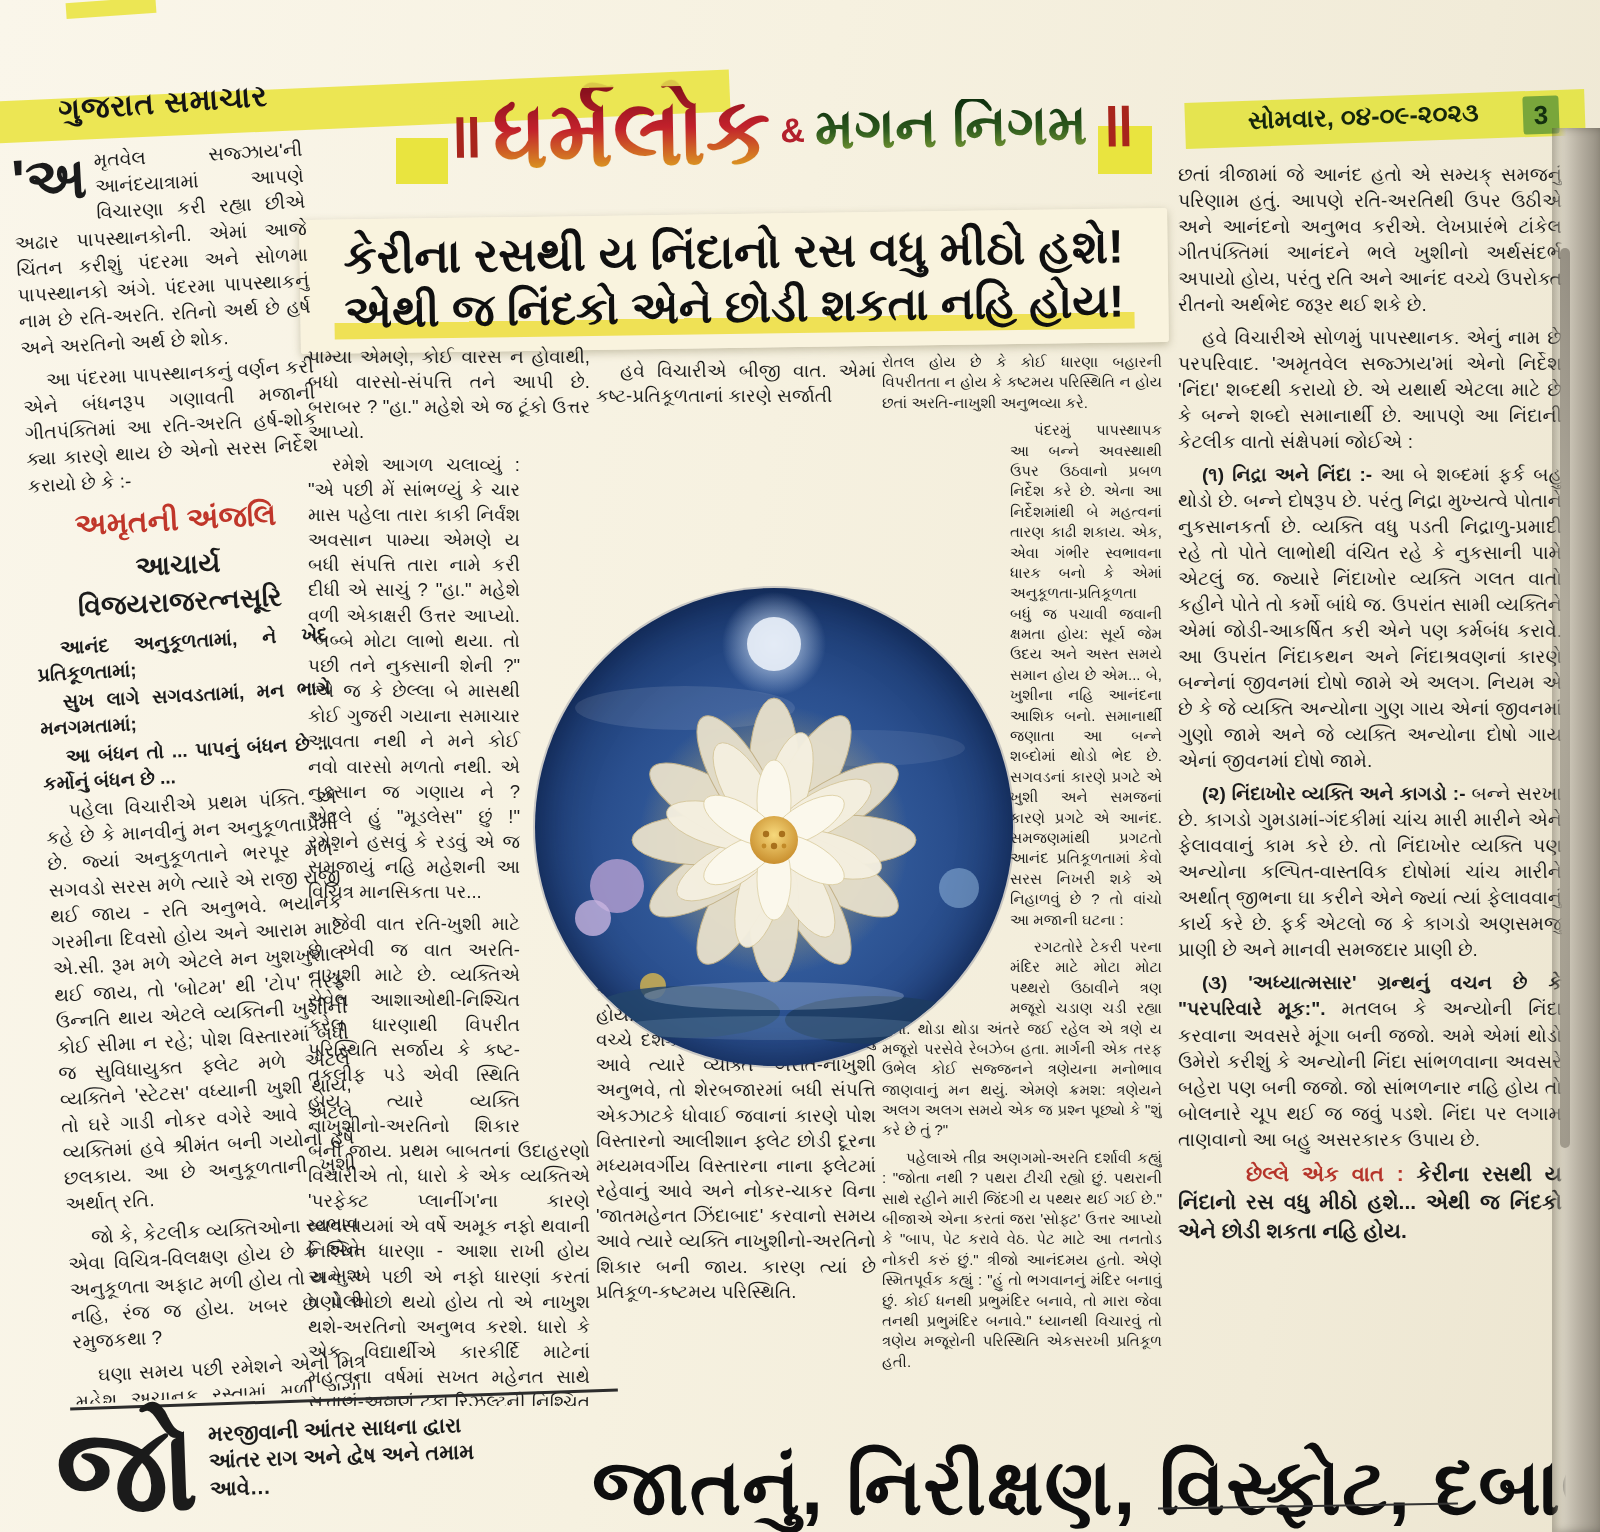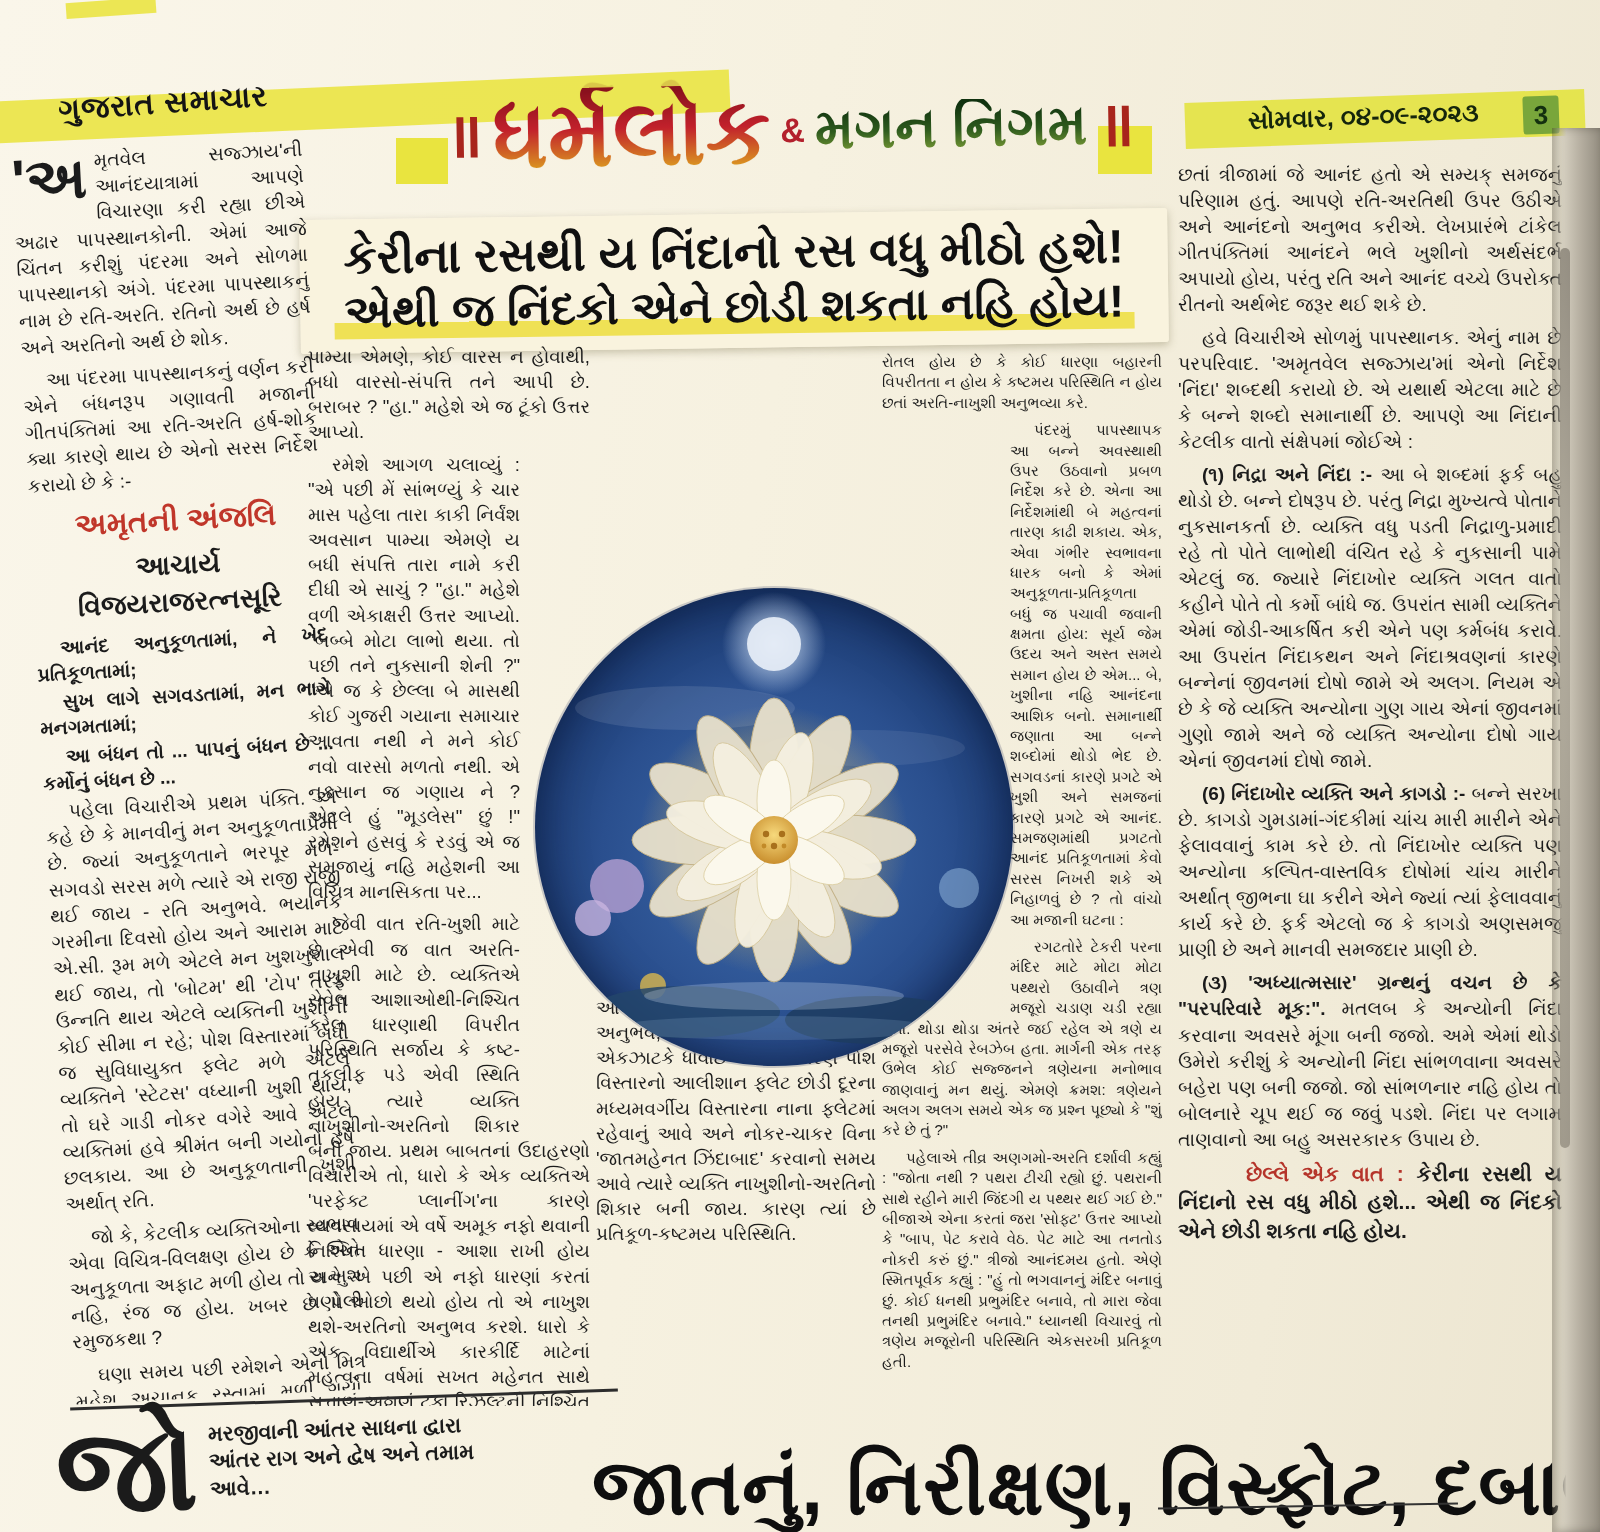--- a/index.html
+++ b/index.html
@@ -124,41 +124,42 @@
   </div>
 
   <div class="col" id="col2">
     <p class="noind">પામ્યા એમણે, કોઈ વારસ ન હોવાથી, બધો વારસો-સંપત્તિ તને આપી છે. બરાબર ? "હા." મહેશે એ જ ટૂંકો ઉત્તર આપ્યો.</p>
     <div class="float-r"></div>
     <p>રમેશે આગળ ચલાવ્યું : "એ પછી મેં સાંભળ્યું કે ચાર માસ પહેલા તારા કાકી નિર્વંશ અવસાન પામ્યા એમણે ય બધી સંપત્તિ તારા નામે કરી દીધી એ સાચું ? "હા." મહેશે વળી એકાક્ષરી ઉત્તર આપ્યો. "બબ્બે મોટા લાભો થયા. તો પછી તને નુક્સાની શેની ?" "એ જ કે છેલ્લા બે માસથી કોઈ ગુજરી ગયાના સમાચાર આવતા નથી ને મને કોઈ નવો વારસો મળતો નથી. એ નુક્સાન જ ગણાય ને ? એટલે હું "મૂડલેસ" છું !" રમેશને હસવું કે રડવું એ જ સમજાયું નહિ મહેશની આ વિચિત્ર માનસિકતા પર...</p>
     <p>જેવી વાત રતિ-ખુશી માટે છે એવી જ વાત અરતિ-નાખુશી માટે છે. વ્યક્તિએ સેવેલ આશાઓથી-નિશ્ચિત કરેલ ધારણાથી વિપરીત પરિસ્થિતિ સર્જાય કે કષ્ટ-તકલીફ પડે એવી સ્થિતિ હોય ત્યારે વ્યક્તિ નાખુશીનો-અરતિનો શિકાર બની જાય. પ્રથમ બાબતનાં ઉદાહરણો વિચારીએ તો, ધારો કે એક વ્યક્તિએ 'પરફેક્ટ પ્લાનીંગ'ના કારણે વ્યવસાયમાં એ વર્ષે અમૂક નફો થવાની નિશ્ચિત ધારણા - આશા રાખી હોય અને એ પછી એ નફો ધારણાં કરતાં ઘણો ઓછો થયો હોય તો એ નાખુશ થશે-અરતિનો અનુભવ કરશે. ધારો કે એક વિદ્યાર્થીએ કારકીર્દિ માટેનાં મહત્વના વર્ષમાં સખત મહેનત સાથે સત્તાણું-અઠ્ઠાણું ટકા રિઝલ્ટની નિશ્ચિત ધારણા-આશા રાખી હોય અને પરિણામ આવે ત્યારે છ્યાશી-સત્યાશી ટકા હોય તો એ નાખુશીનો-અરતિનો શિકાર બની જશે. આ બન્ને ઉદાહરણો પર વિચાર કરીએ તો, ઓછો નફો યા સત્યાશી ટકાનું રિઝલ્ટ એ હકીકતમાં ખરાબ પરિસ્થિતિ નથી. એ ઓછપ છે એ નફામાં છે. એથી ત્યાં નુકસાનનું નામ-</p>
   </div>
 
   <div class="col" id="col3">
+    <p>હવે વિચારીએ બીજી વાત. એમાં કષ્ટ-પ્રતિકૂળતાનાં કારણે સર્જાતી</p>
     <div class="spacer-circle"></div>
     <p class="noind">પ્રતિકૂળતાનો નિર્દેશ છે. ધારો કે ભરઉનાળે બપોરે ક્યાંક જવાનું હોય અને ટેક્સીવાળો - રીક્ષાવાળો નજીકનાં અંતરના કારણે ત્યાં આવવા તૈયાર ન હોય. આ સ્થિતિમાં ભયાનક ગરમી વચ્ચે દશેક મિનિટ ચાલીને જ જવાનું આવે ત્યારે વ્યક્તિ અરતિ-નાખુશી અનુભવે, તો શેરબજારમાં બધી સંપત્તિ એકઝાટકે ધોવાઈ જવાનાં કારણે પોશ વિસ્તારનો આલીશાન ફ્લેટ છોડી દૂરના મધ્યમવર્ગીય વિસ્તારના નાના ફ્લેટમાં રહેવાનું આવે અને નોકર-ચાકર વિના 'જાતમહેનત ઝિંદાબાદ' કરવાનો સમય આવે ત્યારે વ્યક્તિ નાખુશીનો-અરતિનો શિકાર બની જાય. કારણ ત્યાં છે પ્રતિકૂળ-કષ્ટમય પરિસ્થિતિ.</p>
 
   </div>
 
   <div class="col" id="col4">
     <p class="noind">રોતલ હોય છે કે કોઈ ધારણા બહારની વિપરીતતા ન હોય કે કષ્ટમય પરિસ્થિતિ ન હોય છતાં અરતિ-નાખુશી અનુભવ્યા કરે.</p>
     <div class="float-l"></div>
     <p>પંદરમું પાપસ્થાપક આ બન્ને અવસ્થાથી ઉપર ઉઠવાનો પ્રબળ નિર્દેશ કરે છે. એના આ નિર્દેશમાંથી બે મહત્વનાં તારણ કાઢી શકાય. એક, એવા ગંભીર સ્વભાવના ધારક બનો કે એમાં અનુકૂળતા-પ્રતિકૂળતા બધું જ પચાવી જવાની ક્ષમતા હોય: સૂર્ય જેમ ઉદય અને અસ્ત સમયે સમાન હોય છે એમ... બે, ખુશીના નહિ આનંદના આશિક બનો. સમાનાર્થી જણાતા આ બન્ને શબ્દોમાં થોડો ભેદ છે. સગવડનાં કારણે પ્રગટે એ ખુશી અને સમજનાં કારણે પ્રગટે એ આનંદ. સમજણમાંથી પ્રગટતો આનંદ પ્રતિકૂળતામાં કેવો સરસ નિખરી શકે એ નિહાળવું છે ? તો વાંચો આ મજાની ઘટના :</p>
     <p>રગટતોરે ટેકરી પરના મંદિર માટે મોટા મોટા પથ્થરો ઉઠાવીને ત્રણ મજૂરો ચડાણ ચડી રહ્યા હતા. થોડા થોડા અંતરે જઈ રહેલ એ ત્રણે ય મજૂરો પરસેવે રેબઝેબ હતા. માર્ગની એક તરફ ઉભેલ કોઈ સજ્જનને ત્રણેયના મનોભાવ જાણવાનું મન થયું. એમણે ક્રમશ: ત્રણેયને અલગ અલગ સમયે એક જ પ્રશ્ન પૂછ્યો કે "શું કરે છે તું ?"</p>
     <p>પહેલાએ તીવ્ર અણગમો-અરતિ દર્શાવી કહ્યું : "જોતા નથી ? પથરા ટીચી રહ્યો છું. પથરાની સાથે રહીને મારી જિંદગી ય પથ્થર થઈ ગઈ છે." બીજાએ એના કરતાં જરા 'સોફ્ટ' ઉત્તર આપ્યો કે "બાપ, પેટ કરાવે વેઠ. પેટ માટે આ તનતોડ નોકરી કરું છું." ત્રીજો આનંદમય હતો. એણે સ્મિતપૂર્વક કહ્યું : "હું તો ભગવાનનું મંદિર બનાવું છું. કોઈ ધનથી પ્રભુમંદિર બનાવે, તો મારા જેવા તનથી પ્રભુમંદિર બનાવે." ધ્યાનથી વિચારવું તો ત્રણેય મજૂરોની પરિસ્થિતિ એકસરખી પ્રતિકૂળ હતી.</p>
   </div>
 
   <div class="col" id="col5">
     <p class="noind">છતાં ત્રીજામાં જે આનંદ હતો એ સમ્યક્ સમજનું પરિણામ હતું. આપણે રતિ-અરતિથી ઉપર ઉઠીએ અને આનંદનો અનુભવ કરીએ. લેખપ્રારંભે ટાંકેલ ગીતપંક્તિમાં આનંદને ભલે ખુશીનો અર્થસંદર્ભ અપાયો હોય, પરંતુ રતિ અને આનંદ વચ્ચે ઉપરોક્ત રીતનો અર્થભેદ જરૂર થઈ શકે છે.</p>
     <p>હવે વિચારીએ સોળમું પાપસ્થાનક. એનું નામ છે પરપરિવાદ. 'અમૃતવેલ સજ્ઝાય'માં એનો નિર્દેશ 'નિંદા' શબ્દથી કરાયો છે. એ યથાર્થ એટલા માટે છે કે બન્ને શબ્દો સમાનાર્થી છે. આપણે આ નિંદાની કેટલીક વાતો સંક્ષેપમાં જોઈએ :</p>
     <p>
       <span class="item-title">(૧) નિદ્રા અને નિંદા :- </span><span>આ બે શબ્દમાં ફર્ક બહુ થોડો છે. બન્ને દોષરૂપ છે. પરંતુ નિદ્રા મુખ્યત્વે પોતાને નુકસાનકર્તા છે. વ્યક્તિ વધુ પડતી નિદ્રાળુ-પ્રમાદી રહે તો પોતે લાભોથી વંચિત રહે કે નુકસાની પામે એટલું જ. જ્યારે નિંદાખોર વ્યક્તિ ગલત વાતો કહીને પોતે તો કર્મો બાંધે જ. ઉપરાંત સામી વ્યક્તિને એમાં જોડી-આકર્ષિત કરી એને પણ કર્મબંધ કરાવે. આ ઉપરાંત નિંદાકથન અને નિંદાશ્રવણનાં કારણે બન્નેનાં જીવનમાં દોષો જામે એ અલગ. નિયમ એ છે કે જે વ્યક્તિ અન્યોના ગુણ ગાય એનાં જીવનમાં ગુણો જામે અને જે વ્યક્તિ અન્યોના દોષો ગાય એનાં જીવનમાં દોષો જામે.</span>
     </p>
     <p>
-      <span class="item-title">(6) નિંદાખોર વ્યક્તિ અને કાગડો :- </span><span>બન્ને સરખા છે. કાગડો ગુમડામાં-ગંદકીમાં ચાંચ મારી મારીને એને ફેલાવવાનું કામ કરે છે. તો નિંદાખોર વ્યક્તિ પણ અન્યોના કલ્પિત-વાસ્તવિક દોષોમાં ચાંચ મારીને અર્થાત્ જીભના ઘા કરીને એને જ્યાં ત્યાં ફેલાવવાનું કાર્ય કરે છે. ફર્ક એટલો જ કે કાગડો અણસમજુ પ્રાણી છે અને માનવી સમજદાર પ્રાણી છે.</span>
+      <span class="item-title">(૨) નિંદાખોર વ્યક્તિ અને કાગડો :- </span><span>બન્ને સરખા છે. કાગડો ગુમડામાં-ગંદકીમાં ચાંચ મારી મારીને એને ફેલાવવાનું કામ કરે છે. તો નિંદાખોર વ્યક્તિ પણ અન્યોના કલ્પિત-વાસ્તવિક દોષોમાં ચાંચ મારીને અર્થાત્ જીભના ઘા કરીને એને જ્યાં ત્યાં ફેલાવવાનું કાર્ય કરે છે. ફર્ક એટલો જ કે કાગડો અણસમજુ પ્રાણી છે અને માનવી સમજદાર પ્રાણી છે.</span>
     </p>
     <p>
       <span class="item-title">(૩) 'અધ્યાત્મસાર' ગ્રન્થનું વચન છે કે "પરપરિવારે મૂક:". </span><span>મતલબ કે અન્યોની નિંદા કરવાના અવસરે મૂંગા બની જજો. અમે એમાં થોડો ઉમેરો કરીશું કે અન્યોની નિંદા સાંભળવાના અવસરે બહેરા પણ બની જજો. જો સાંભળનાર નહિ હોય તો બોલનારે ચૂપ થઈ જ જવું પડશે. નિંદા પર લગામ તાણવાનો આ બહુ અસરકારક ઉપાય છે.</span>
     </p>
     <p>
       <span class="final-label">છેલ્લે એક વાત : </span><span class="final-text">કેરીના રસથી ય નિંદાનો રસ વધુ મીઠો હશે... એથી જ નિંદકો એને છોડી શકતા નહિ હોય.</span>
     </p>
   </div>
 
   <div class="lotus">

